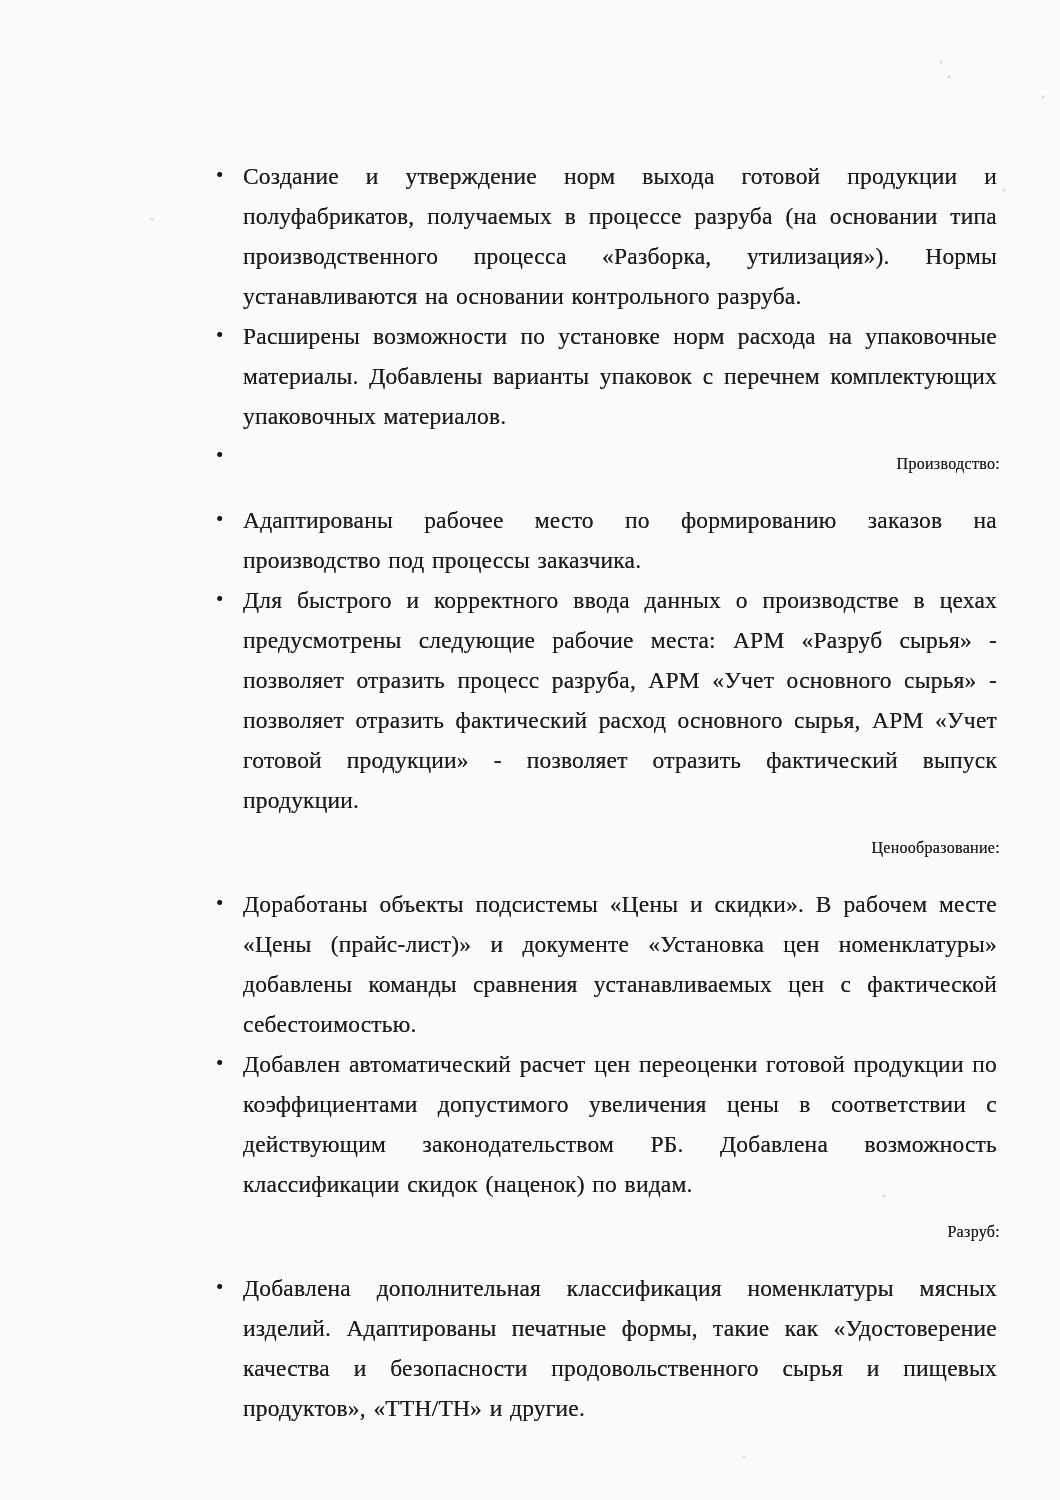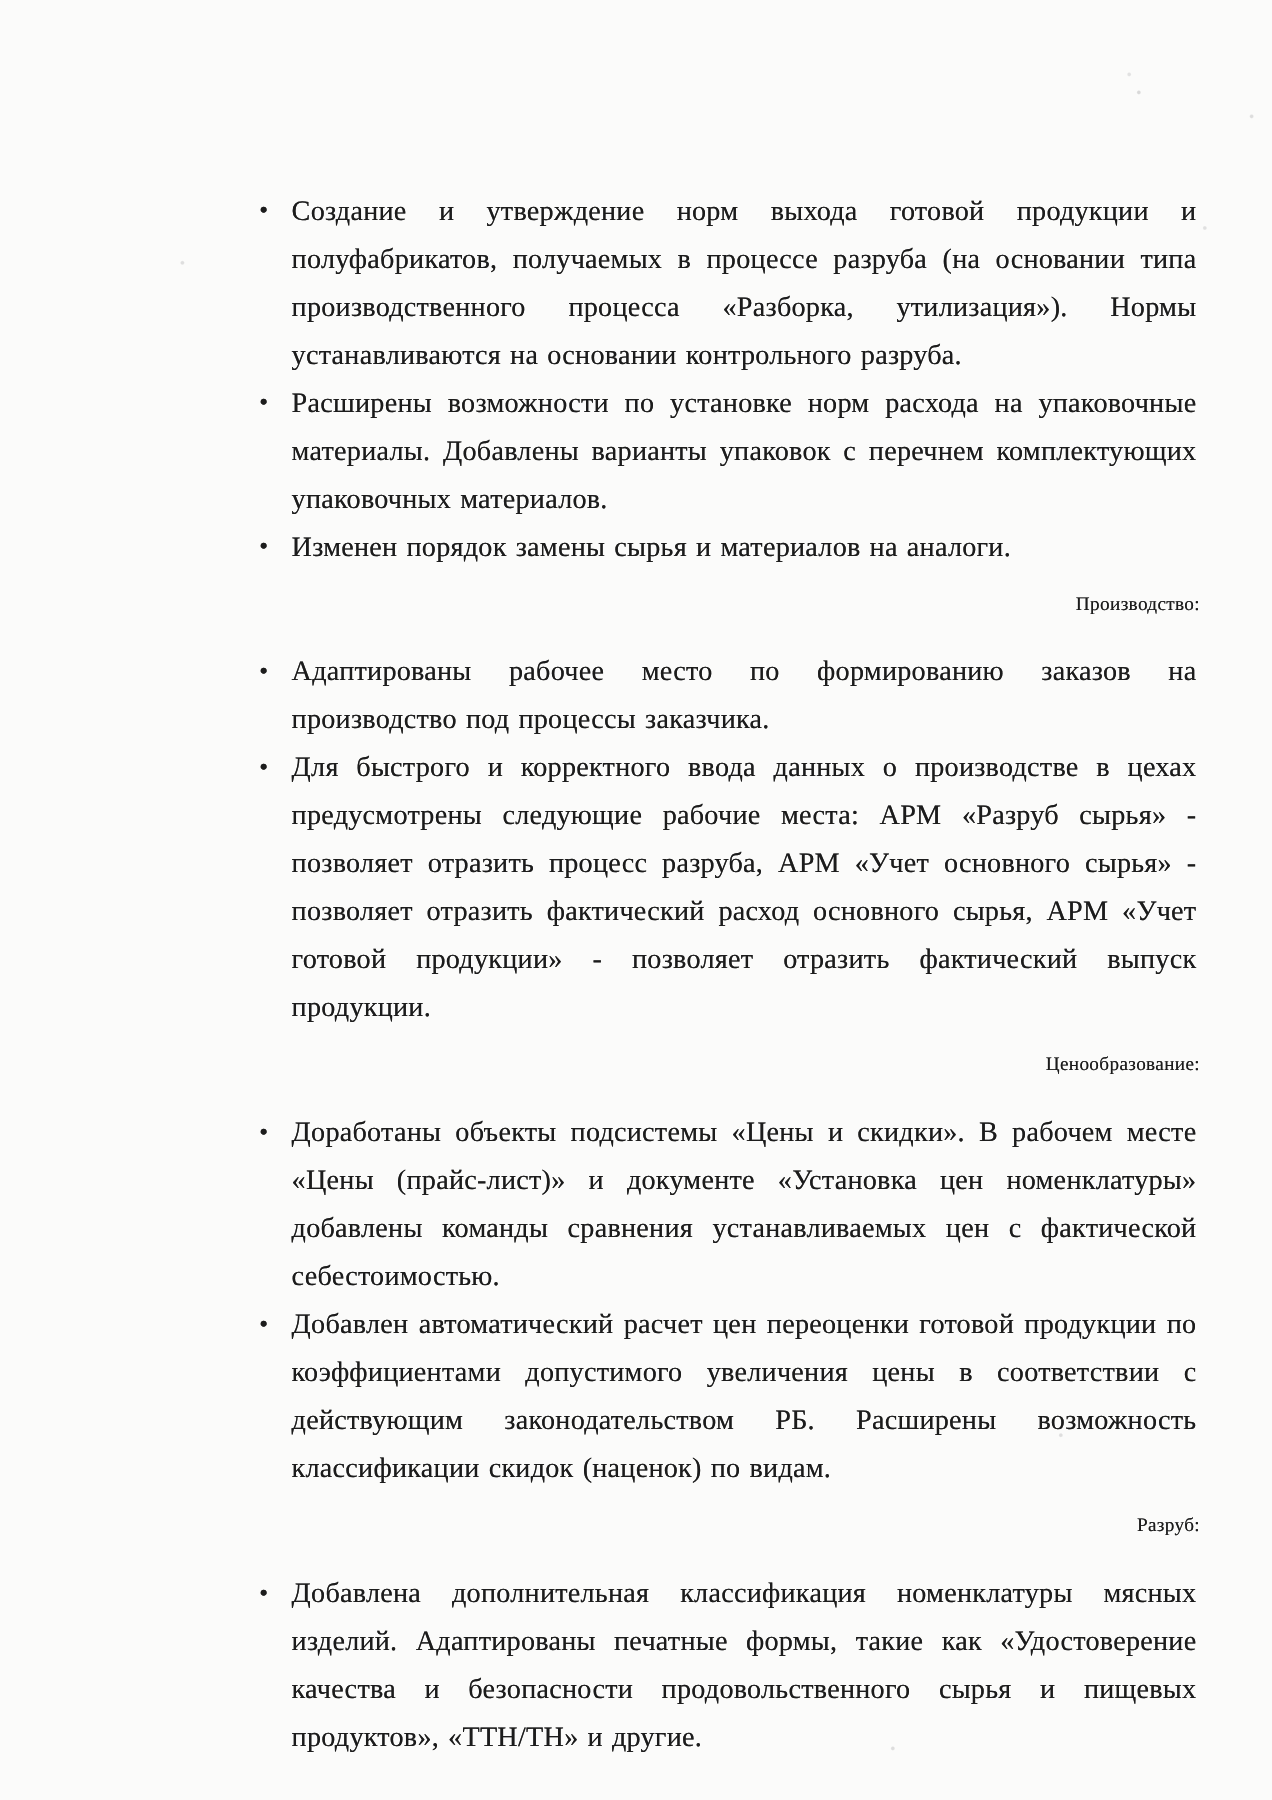--- a/index.html
+++ b/index.html
@@ -77,21 +77,20 @@
       <li class="bullet-item">
         <span class="bullet-marker">•</span>
         <span>Создание и утверждение норм выхода готовой продукции и полуфабрикатов, получаемых в процессе разруба (на основании типа производственного процесса «Разборка, утилизация»). Нормы устанавливаются на основании контрольного разруба.</span>
       </li>
       <li class="bullet-item">
         <span class="bullet-marker">•</span>
         <span>Расширены возможности по установке норм расхода на упаковочные материалы. Добавлены варианты упаковок с перечнем комплектующих упаковочных материалов.</span>
       </li>
       <li class="bullet-item">
         <span class="bullet-marker">•</span>
-        <span>Изменен порядок замены сырья и материалов на аналоги.</span>
       </li>
     </ul>
   </section>
 
   <section class="section">
     <h2 class="section-heading">Производство:</h2>
     <ul class="bullet-list">
       <li class="bullet-item">
         <span class="bullet-marker">•</span>
         <span>Адаптированы рабочее место по формированию заказов на производство под процессы заказчика.</span>
@@ -105,21 +104,21 @@
 
   <section class="section">
     <h2 class="section-heading">Ценообразование:</h2>
     <ul class="bullet-list">
       <li class="bullet-item">
         <span class="bullet-marker">•</span>
         <span>Доработаны объекты подсистемы «Цены и скидки». В рабочем месте «Цены (прайс-лист)» и документе «Установка цен номенклатуры» добавлены команды сравнения устанавливаемых цен с фактической себестоимостью.</span>
       </li>
       <li class="bullet-item">
         <span class="bullet-marker">•</span>
-        <span>Добавлен автоматический расчет цен переоценки готовой продукции по коэффициентами допустимого увеличения цены в соответствии с действующим законодательством РБ. Расширены возможность классификации скидок (наценок) по видам.</span>
+        <span>Добавлен автоматический расчет цен переоценки готовой продукции по коэффициентами допустимого увеличения цены в соответствии с действующим законодательством РБ. Добавлена возможность классификации скидок (наценок) по видам.</span>
       </li>
     </ul>
   </section>
 
   <section class="section">
     <h2 class="section-heading">Разруб:</h2>
     <ul class="bullet-list">
       <li class="bullet-item">
         <span class="bullet-marker">•</span>
         <span>Добавлена дополнительная классификация номенклатуры мясных изделий. Адаптированы печатные формы, такие как «Удостоверение качества и безопасности продовольственного сырья и пищевых продуктов», «ТТН/ТН» и другие.</span>

